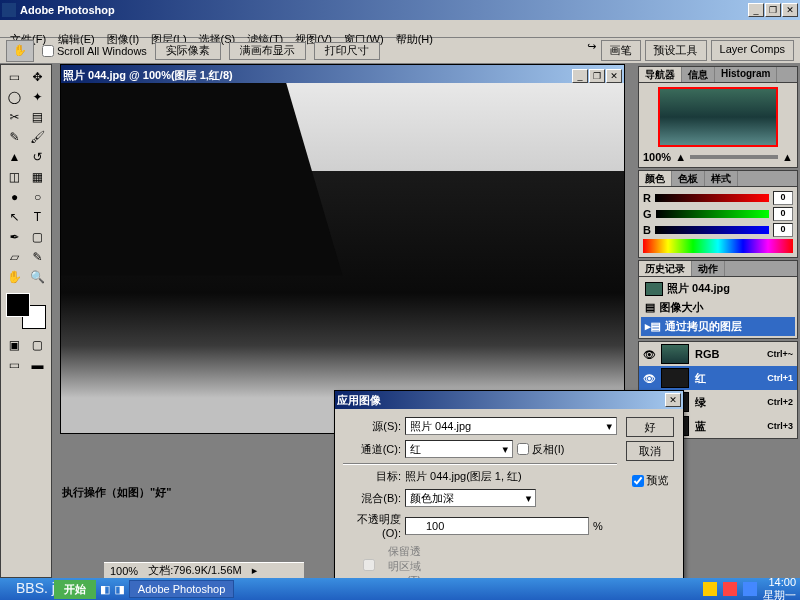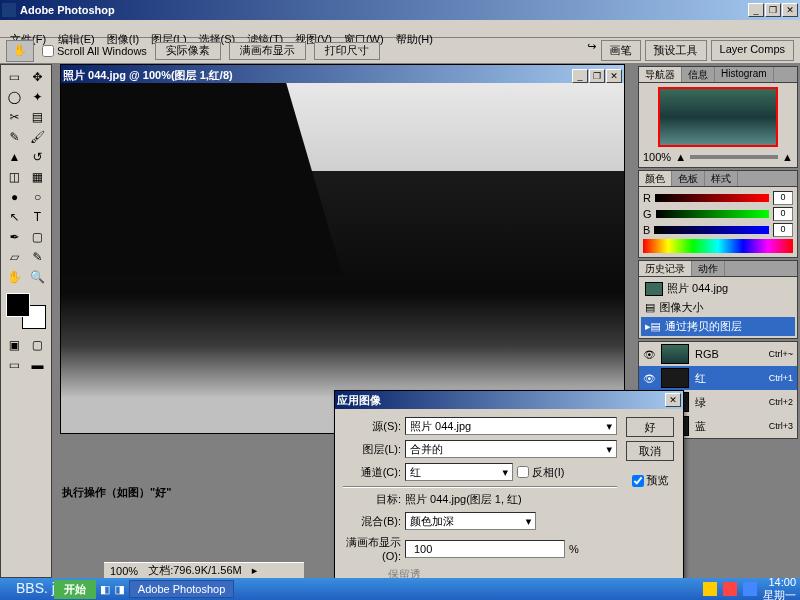--- a/index.html
+++ b/index.html
@@ -40,29 +40,29 @@
 
 
 .dialog { position: absolute; top: 326px; left: 282px; width: 350px; background: #d4d0c8; border: 1px solid #000; box-shadow: 2px 2px 4px rgba(0,0,0,0.4); }
 .dialog .titlebar { height: 18px; }
 .dialog-body { padding: 8px; display: flex; gap: 8px; }
 .dlg-left { flex: 1; }
 .dlg-right { width: 50px; display: flex; flex-direction: column; gap: 4px; align-items: center; }
 .dlg-btn { width: 48px; height: 20px; border: 1px solid #404040; background: #d4d0c8; text-align: center; line-height: 18px; cursor: pointer; }
 .dlg-row { display: flex; align-items: center; margin-bottom: 5px; gap: 4px; }
 .dlg-row label { width: 58px; text-align: right; }
-.dlg-input { flex: 1; height: 18px; background: #fff; border: 1px inset #808080; padding: 0 8px; }
+.dlg-input { flex: 1; height: 18px; background: #fff; border: 1px inset #808080; padding: 0 20px; }
 .dlg-select { flex: 1; height: 18px; background: #fff; border: 1px inset #808080; display: flex; align-items: center; padding: 0 4px; justify-content: space-between; }
 .dlg-select::after { content: "▾"; }
 .dlg-sep { border-top: 1px solid #808080; border-bottom: 1px solid #fff; margin: 4px 0; }
 .chk { display: flex; align-items: center; gap: 3px; }
 .chk input { width: 12px; height: 12px; }
 
 
-.panels { width: 164px; background: #808080; display: flex; flex-direction: column; gap: 2px; padding: 2px; }
+.panels { width: 164px; background: #808080; display: flex; flex-direction: column; gap: 2px; padding: 2px; font-weight: bold; }
 .panel { background: #d4d0c8; border: 1px solid #404040; }
 .panel-tabs { display: flex; background: #a0a0a0; height: 16px; border-bottom: 1px solid #404040; }
 .ptab { padding: 1px 6px; font-size: 10px; background: #d4d0c8; border-right: 1px solid #808080; cursor: pointer; }
 .ptab.inactive { background: #a0a0a0; }
 .nav-body { padding: 4px; }
 .nav-thumb { width: 120px; height: 60px; margin: 0 auto; border: 2px solid #ff0000; background: linear-gradient(180deg, #3a6a5a 0%, #1a3a3a 50%, #5a8a8a 100%); }
 .nav-zoom { display: flex; align-items: center; margin-top: 4px; gap: 4px; font-size: 9px; }
 .slider-track { flex: 1; height: 4px; background: #808080; position: relative; }
 .color-body { padding: 4px; }
 .color-row { display: flex; align-items: center; gap: 4px; margin-bottom: 2px; font-size: 9px; }
@@ -230,26 +230,20 @@
       </div>
       <div class="dialog-body">
         <div class="dlg-left">
           <div class="dlg-row">
               <label>源(S):</label>
               <div class="dlg-select">
                 <span>照片 044.jpg</span>
               </div>
             </div>
           <div class="dlg-row">
-              <label>图层(L):</label>
-              <div class="dlg-select">
-                <span>合并的</span>
-              </div>
-            </div>
-          <div class="dlg-row">
               <label>通道(C):</label>
               <div class="dlg-select" style="flex:0.7">
                 <span>红</span>
               </div>
               <label class="chk">
                 <input type="checkbox" style="">
                 <span>反相(I)</span>
               </label>
             </div>
           <div class="dlg-sep"></div>
@@ -257,21 +251,21 @@
               <label>目标:</label>
               <span>照片 044.jpg(图层 1, 红)</span>
             </div>
           <div class="dlg-row">
               <label>混合(B):</label>
               <div class="dlg-select" style="flex:0.6">
                 <span>颜色加深</span>
               </div>
             </div>
           <div class="dlg-row">
-              <label>满画布显示(O):</label>
+              <label>不透明度(O):</label>
               <input class="dlg-input" style="flex: 0 0 40px;" value="100">
               <span>%</span>
             </div>
           <div class="dlg-row" style="padding-left:20px">
               <label class="chk" style="color:#808080">
                 <input type="checkbox" disabled="" style="">
                 <span>保留透明区域(T)</span>
               </label>
             </div>
 

